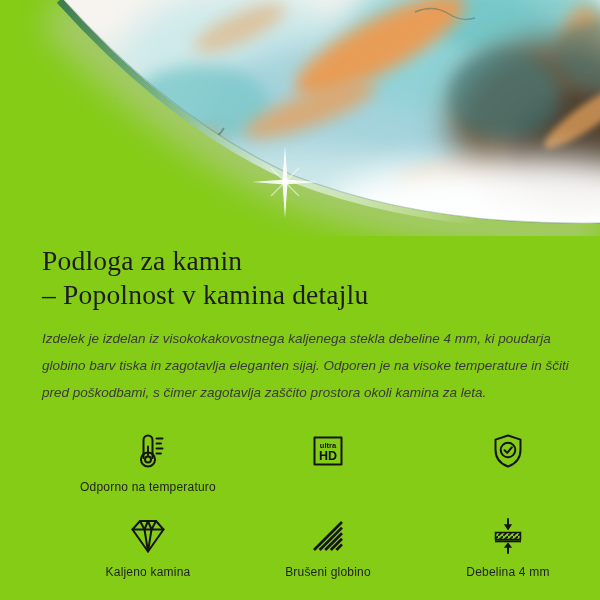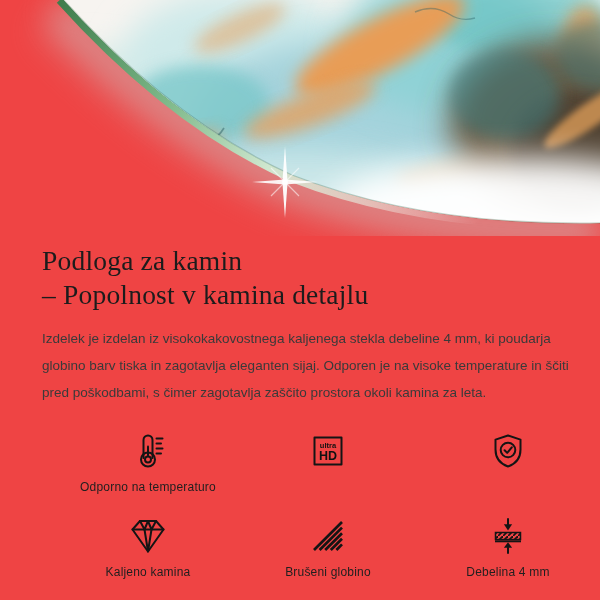--- a/index.html
+++ b/index.html
@@ -3,21 +3,21 @@
 <meta charset="utf-8">
 <style>
   * { margin:0; padding:0; box-sizing:border-box; }
   html,body { width:600px; height:600px; }
   body {
     background:#ffffff;
     font-family:"Liberation Sans", sans-serif;
     color:#1c1c1c;
     overflow:hidden;
   }
-  .page { width:600px; height:600px; background:#ef4444; overflow:hidden; }
+  .page { width:600px; height:600px; background:#84cc16; overflow:hidden; }
 
   .hero { width:600px; height:236px; position:relative; }
   .hero svg { display:block; }
 
   .content { padding:0 28px 0 42px; }
 
   h1.title {
     font-family:"Liberation Serif", serif;
     font-weight:400;
     font-size:27.5px;
@@ -26,20 +26,21 @@
     margin-top:8px;
     letter-spacing:0.2px;
   }
 
   p.desc {
     margin-top:13px;
     font-size:13.5px;
     line-height:27px;
     color:#3a3a3a;
     max-width:530px;
+    font-style:italic;
   }
 
   .features {
     margin-top:19px;
     padding:0 16px;
     display:grid;
     grid-template-columns:1fr 1fr 1fr;
     row-gap:16px;
     justify-items:center;
   }

